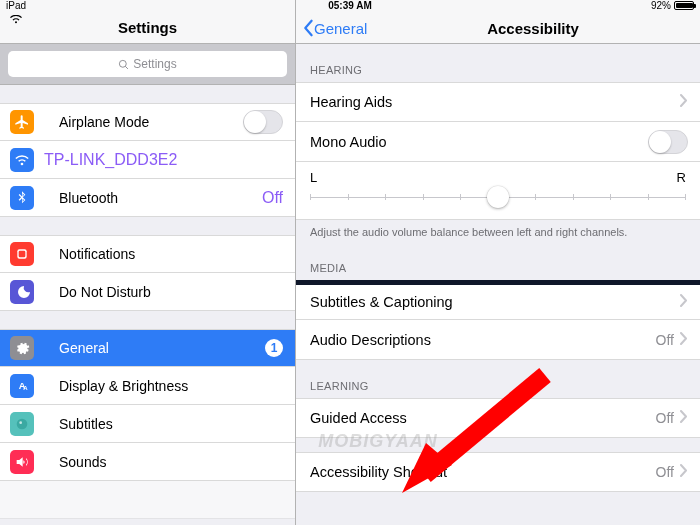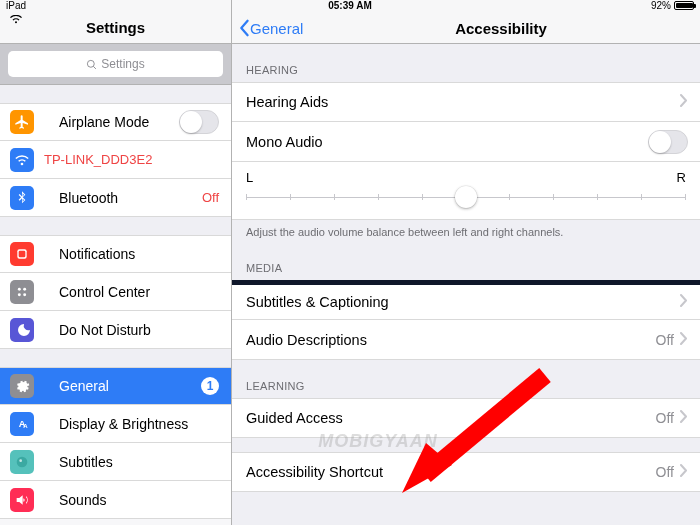--- a/index.html
+++ b/index.html
@@ -13,33 +13,33 @@
 .status-center { position: absolute; left: 50%; transform: translateX(-50%); top: 0; font-weight: 600; }
 .status-right { position: absolute; right: 6px; top: 0; display: flex; align-items: center; gap: 3px; }
 .wifi-mini { display:inline-block; }
 .battery { display:inline-block; width: 20px; height: 9px; border: 1px solid #000; border-radius: 2px; position: relative; }
 .battery::after { content:""; position:absolute; right:-3px; top:2px; width:2px; height:4px; background:#000; border-radius:0 1px 1px 0; }
 .battery .fill { position:absolute; left:1px; top:1px; bottom:1px; width: 92%; background:#000; border-radius:1px; }
 
 .split { display: flex; flex: 1; height: 100%; }
 
 
-.master { width: 232px; background: #efeff4; border-right: 1px solid #b2b2b2; display: flex; flex-direction: column; }
+.master { width: 296px; background: #efeff4; border-right: 1px solid #b2b2b2; display: flex; flex-direction: column; }
 .master-header { height: 44px; line-height: 44px; text-align: center; font-weight: 600; font-size: 15px; background: #f7f7f8; border-bottom: 1px solid #b2b2b2; padding-top: 6px; }
 .search-wrap { padding: 7px 8px; background: #c9c9ce; border-bottom: 1px solid #b2b2b2; }
 .search-field { width: 100%; height: 26px; border-radius: 5px; background: #fff; border: none; text-align: center; font-size: 12px; color: #8e8e93; display:flex; align-items:center; justify-content:center; gap:4px; }
 .search-field svg { width:11px; height:11px; }
 
 .section-gap { height: 18px; }
 
 .row { height: 38px; background: #fff; display: flex; align-items: center; padding: 0 12px 0 10px; border-bottom: 1px solid #d9d9d9; font-size: 14px; color: #000; position: relative; }
 .row:first-child { border-top: 1px solid #d9d9d9; }
 .row .icon { width: 24px; height: 24px; border-radius: 5px; margin-right: 10px; display:flex; align-items:center; justify-content:center; flex-shrink:0; }
 .row .label { flex: 1; white-space: nowrap; overflow: hidden; text-overflow: ellipsis; margin-left: 15px; }
-.row .value { color: #ef4444; font-size: 13px; }
+.row .value { color: #8b5cf6; font-size: 16px; }
 .row.selected { background: #2e7cf6; color: #fff; }
 .row .badge { background:#fff; color:#2e7cf6; border-radius: 9px; min-width:18px; height:18px; font-size:12px; font-weight:600; display:flex; align-items:center; justify-content:center; padding:0 5px; }
 
 
 .switch { width: 40px; height: 24px; border-radius: 12px; background: #e5e5ea; border:1px solid #d4d4d8; position: relative; flex-shrink:0; }
 .switch::after { content:""; position:absolute; width:22px; height:22px; background:#fff; border-radius:50%; top:0; left:0; box-shadow:0 1px 2px rgba(0,0,0,.25); }
 
 
 .detail { flex: 1; background: #efeff4; display: flex; flex-direction: column; overflow: hidden; }
 .detail-header { height: 44px; background: #f7f7f8; border-bottom: 1px solid #b2b2b2; position: relative; display:flex; align-items:flex-end; padding-bottom:6px; padding-top:6px; }
@@ -163,31 +163,20 @@
           <div class="row">
             <span class="icon ic-notif">
                 <svg viewBox="0 0 24 24">
                   <rect x="5" y="5" width="14" height="14" rx="3" fill="#fff"></rect>
                   <rect x="7" y="7" width="10" height="10" rx="2" fill="#ff3b30"></rect>
                 </svg>
               </span>
             <span class="label">Notifications</span>
           </div>
           <div class="row">
-            <span class="icon ic-cc">
-                <svg viewBox="0 0 24 24">
-                  <circle cx="8" cy="8" r="2.2" fill="#fff"></circle>
-                  <circle cx="16" cy="8" r="2.2" fill="#fff"></circle>
-                  <circle cx="8" cy="16" r="2.2" fill="#fff"></circle>
-                  <circle cx="16" cy="16" r="2.2" fill="#fff"></circle>
-                </svg>
-              </span>
-            <span class="label">Control Center</span>
-          </div>
-          <div class="row">
             <span class="icon ic-dnd">
                 <svg viewBox="0 0 24 24">
                   <path fill="#fff" d="M15 3a9 9 0 109 9 7 7 0 01-9-9z"></path>
                 </svg>
               </span>
             <span class="label">Do Not Disturb</span>
           </div>
         </div>
 
         <div class="section-gap"></div>

